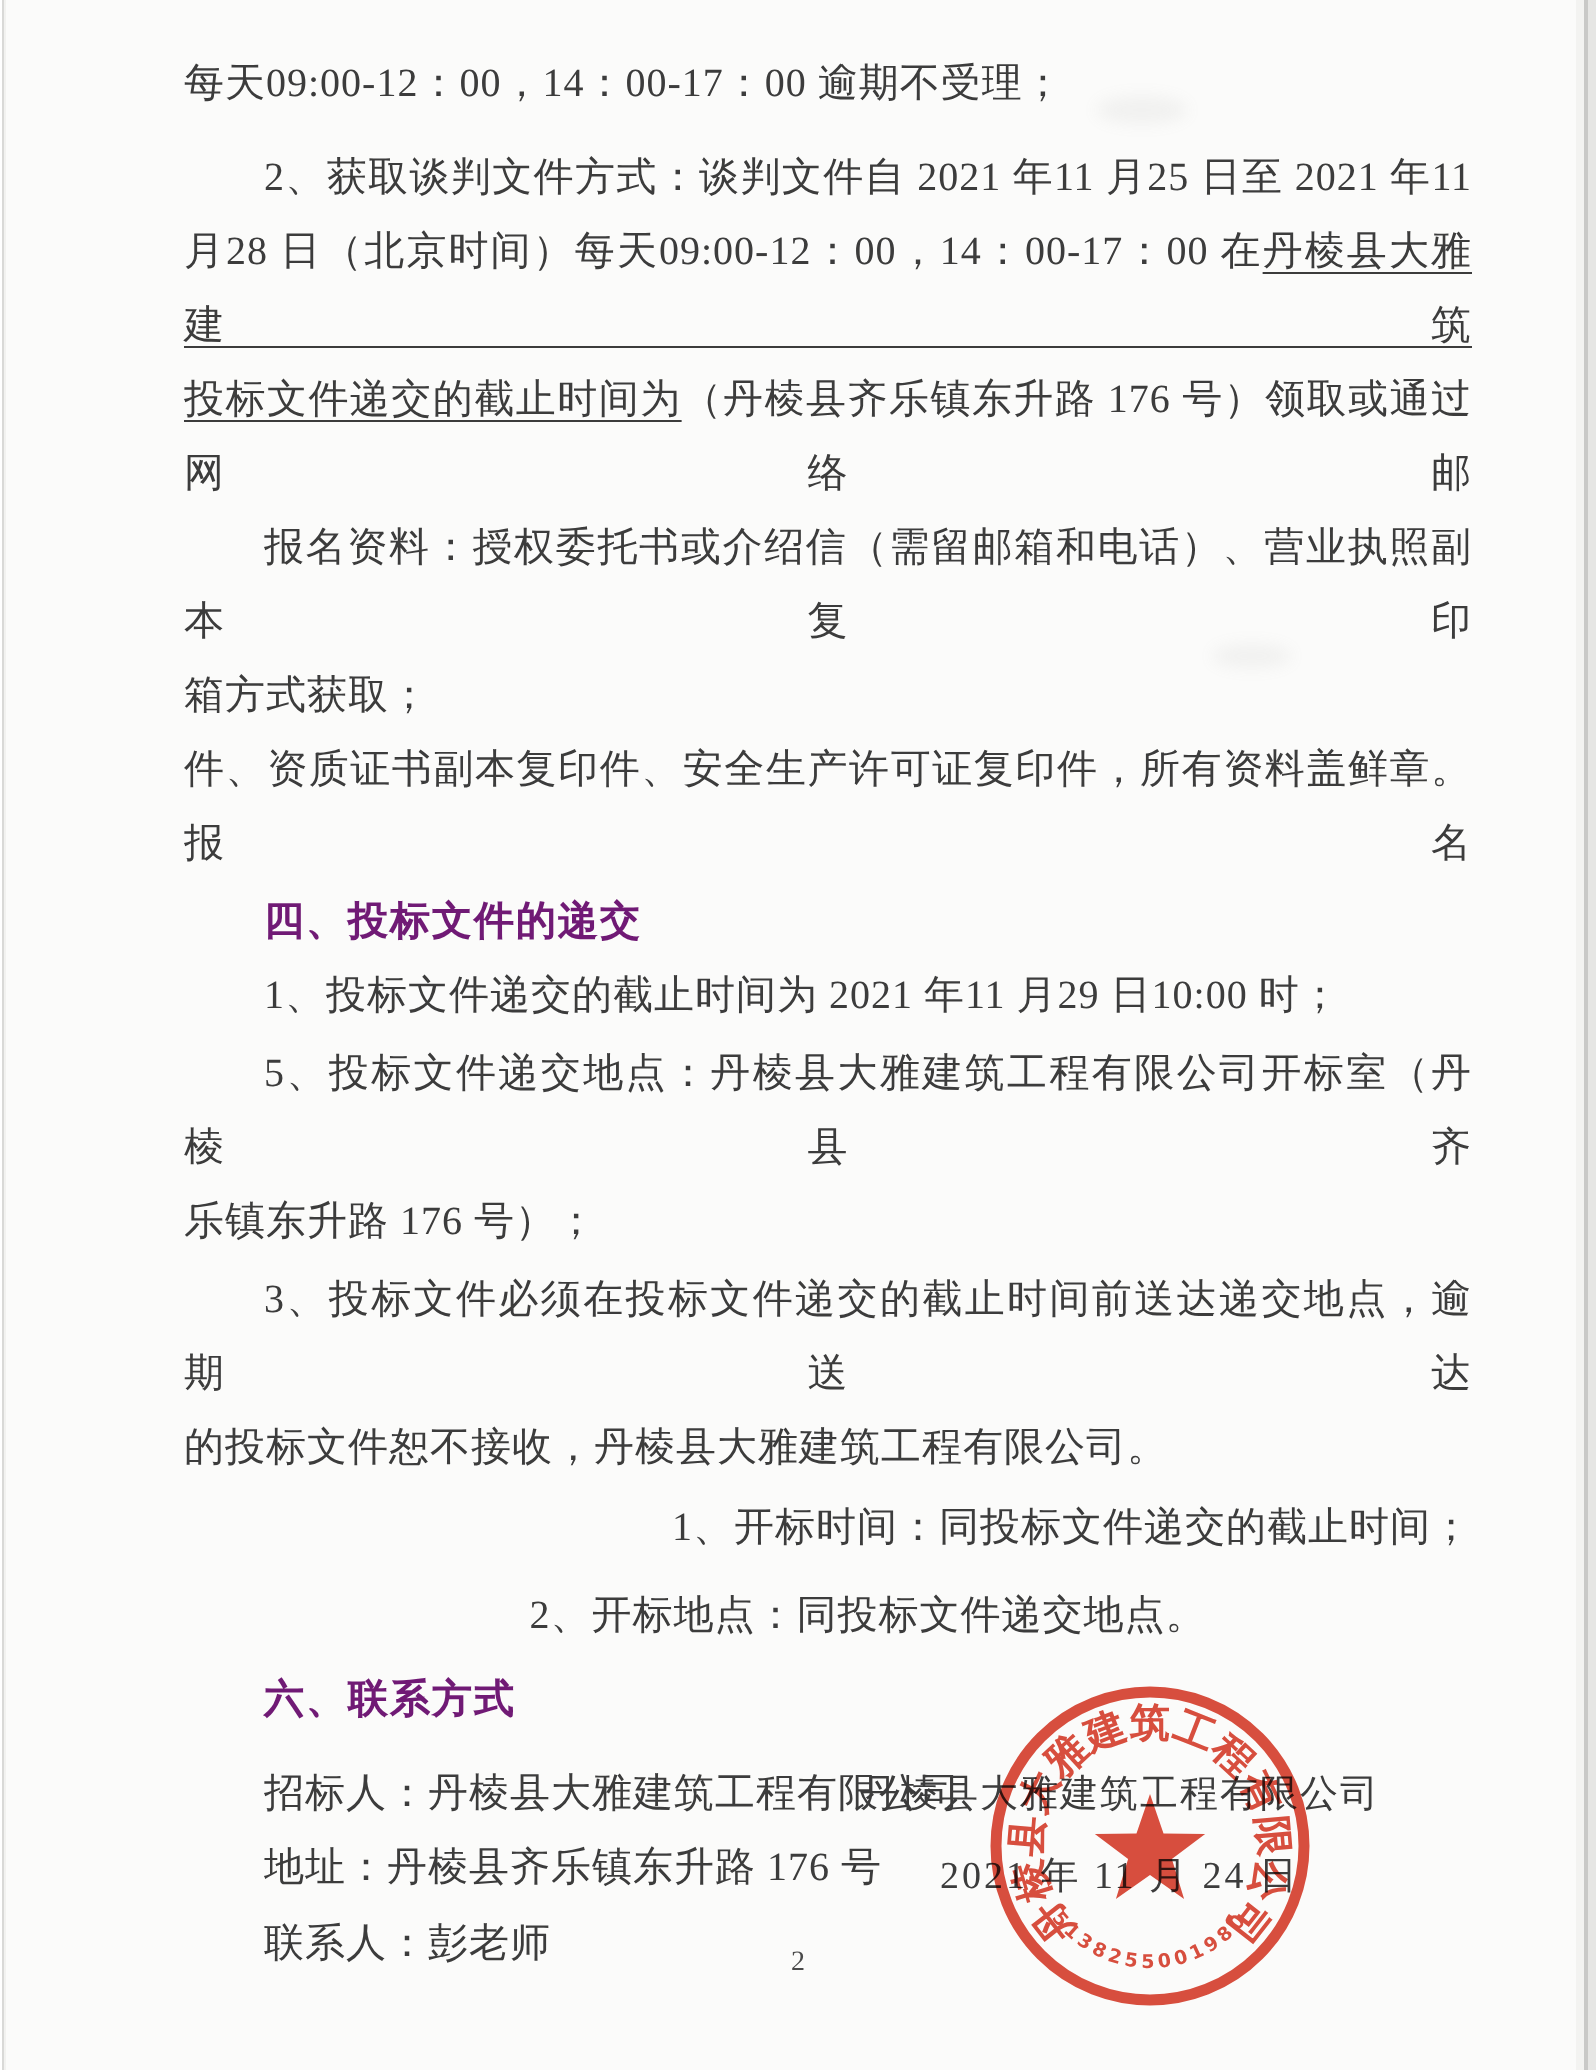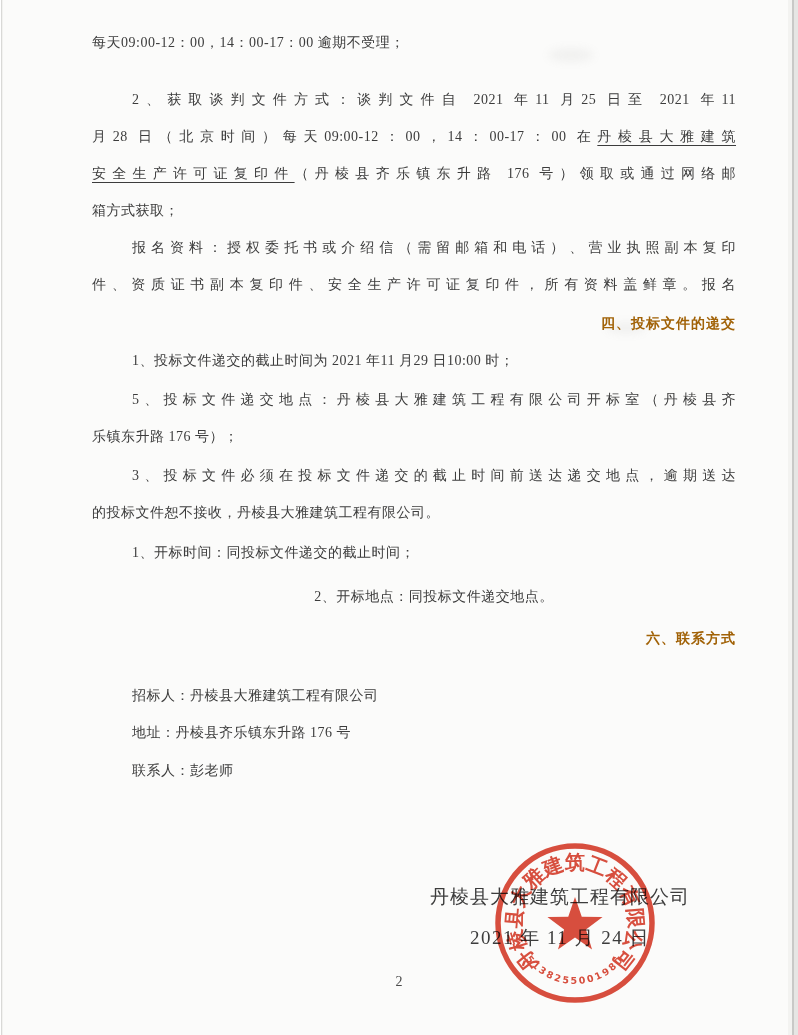--- a/index.html
+++ b/index.html
@@ -14,27 +14,27 @@
     background:linear-gradient(to right,#c9c9c7 0 2px,#e6e6e4 2px 100%);}
   .edge-right-pre{position:absolute;top:0;right:6px;width:4px;height:1035px;background:#f3f3f1;}
   .edge-left{position:absolute;top:0;left:0;width:3px;height:1035px;
     background:linear-gradient(to right,#ffffff 0 1px,#d9d9d7 1px 2px,#f2f2f0 2px 100%);}
   .smudge{position:absolute;border-radius:50%;background:#9a9a98;filter:blur(4px);opacity:.10;}
   #smudge1{left:548px;top:48px;width:46px;height:14px;}
   #smudge2{left:606px;top:322px;width:40px;height:12px;}
 
   
   .content{position:absolute;left:92px;top:24px;width:644px;}
-  .ln{font-size:14px;line-height:37px;letter-spacing:.5px;white-space:nowrap;}
+  .ln{font-size:20px;line-height:37px;letter-spacing:.5px;white-space:nowrap;}
   .fill{text-align:justify;text-align-last:justify;text-justify:inter-character;white-space:normal;}
   .ind{text-indent:40px;}
-  .hd{font-family:Liberation Sans, sans-serif;font-weight:bold;color:#a16207;letter-spacing:1px;text-align:right;}
+  .hd{font-family:Liberation Sans, sans-serif;font-weight:bold;color:#701a75;letter-spacing:1px;}
   .u{text-decoration:underline;text-underline-offset:4px;text-decoration-thickness:1px;}
-  .mt10{margin-top:20px;} .mt2{margin-top:2px;} .mt1{margin-top:1px;}
-  .mt3{margin-top:3px;} .mt5{margin-top:5px;} .mt7{margin-top:7px;text-align:center;}
+  .mt10{margin-top:10px;} .mt2{margin-top:2px;} .mt1{margin-top:1px;}
+  .mt3{margin-top:3px;text-align:right;} .mt5{margin-top:5px;} .mt7{margin-top:7px;text-align:center;}
 
   
   .sig-company{position:absolute;left:430px;top:884px;font-size:19px;letter-spacing:1px;color:#3c3c3c;white-space:nowrap;}
   .sig-date{position:absolute;left:470px;top:925px;font-size:19px;letter-spacing:1.5px;color:#3c3c3c;white-space:nowrap;}
   .page-num{position:absolute;left:0;top:974px;width:798px;text-align:center;font-size:14px;color:#4a4a4a;}
 
   
   .seal{position:absolute;left:490px;top:834px;width:170px;height:176px;
     mix-blend-mode:multiply;opacity:.92;}
   .seal svg{width:100%;height:100%;}
@@ -52,24 +52,24 @@
 <div class="edge-right"></div>
 <div class="smudge" id="smudge1"></div>
 <div class="smudge" id="smudge2"></div>
 
 <div class="content">
 
   <div class="ln">每天09:00-12：00，14：00-17：00 逾期不受理；</div>
 
   <div class="ln fill ind mt10">2、获取谈判文件方式：谈判文件自 2021 年11 月25 日至 2021 年11</div>
   <div class="ln fill"><span>月28 日（北京时间）每天09:00-12：00，14：00-17：00 在</span><span class="u">丹棱县大雅建筑</span></div>
-  <div class="ln fill"><span class="u">安全生产许可证复印件</span><span>（丹棱县齐乐镇东升路 176 号）领取或通过网络邮</span></div>
+  <div class="ln fill"><span class="u">投标文件递交的截止时间为</span><span>（丹棱县齐乐镇东升路 176 号）领取或通过网络邮</span></div>
+  <div class="ln fill ind">报名资料：授权委托书或介绍信（需留邮箱和电话）、营业执照副本复印</div>
+
   <div class="ln">箱方式获取；</div>
-
-  <div class="ln fill ind">报名资料：授权委托书或介绍信（需留邮箱和电话）、营业执照副本复印</div>
   <div class="ln fill">件、资质证书副本复印件、安全生产许可证复印件，所有资料盖鲜章。报名</div>
 
   <div class="ln hd ind mt2">四、投标文件的递交</div>
   <div class="ln ind">1、投标文件递交的截止时间为 2021 年11 月29 日10:00 时；</div>
   <div class="ln fill ind mt2">5、投标文件递交地点：丹棱县大雅建筑工程有限公司开标室（丹棱县齐</div>
   <div class="ln">乐镇东升路 176 号）；</div>
   <div class="ln fill ind mt2">3、投标文件必须在投标文件递交的截止时间前送达递交地点，逾期送达</div>
   <div class="ln">的投标文件恕不接收，丹棱县大雅建筑工程有限公司。</div>
 
   <div class="ln ind mt3">1、开标时间：同投标文件递交的截止时间；</div>

